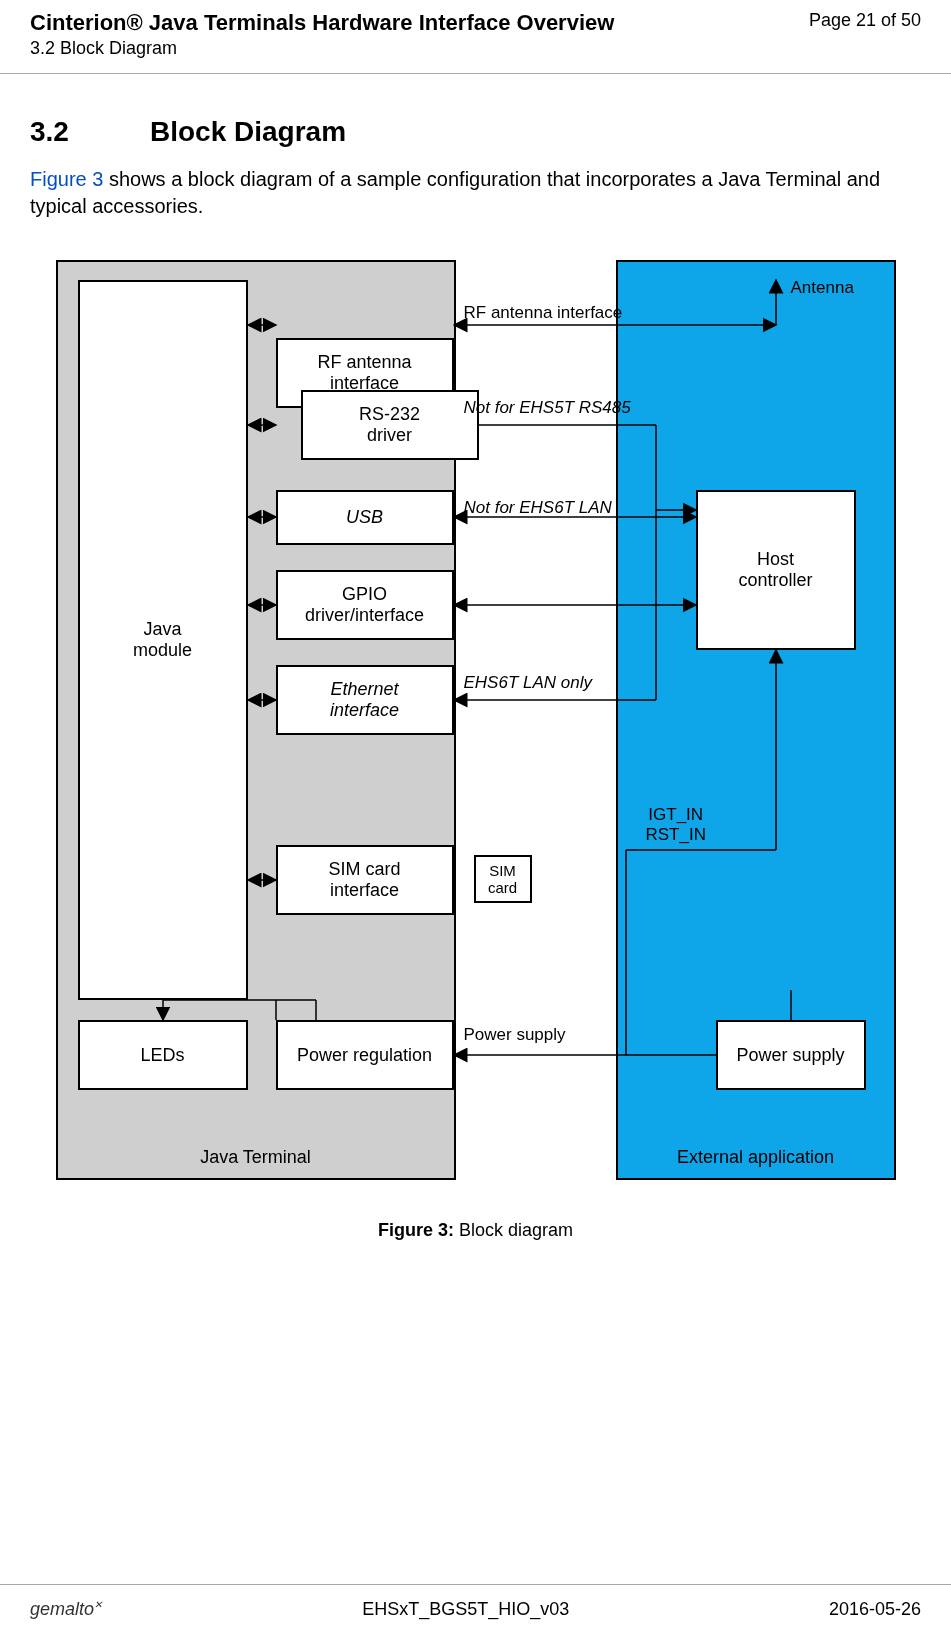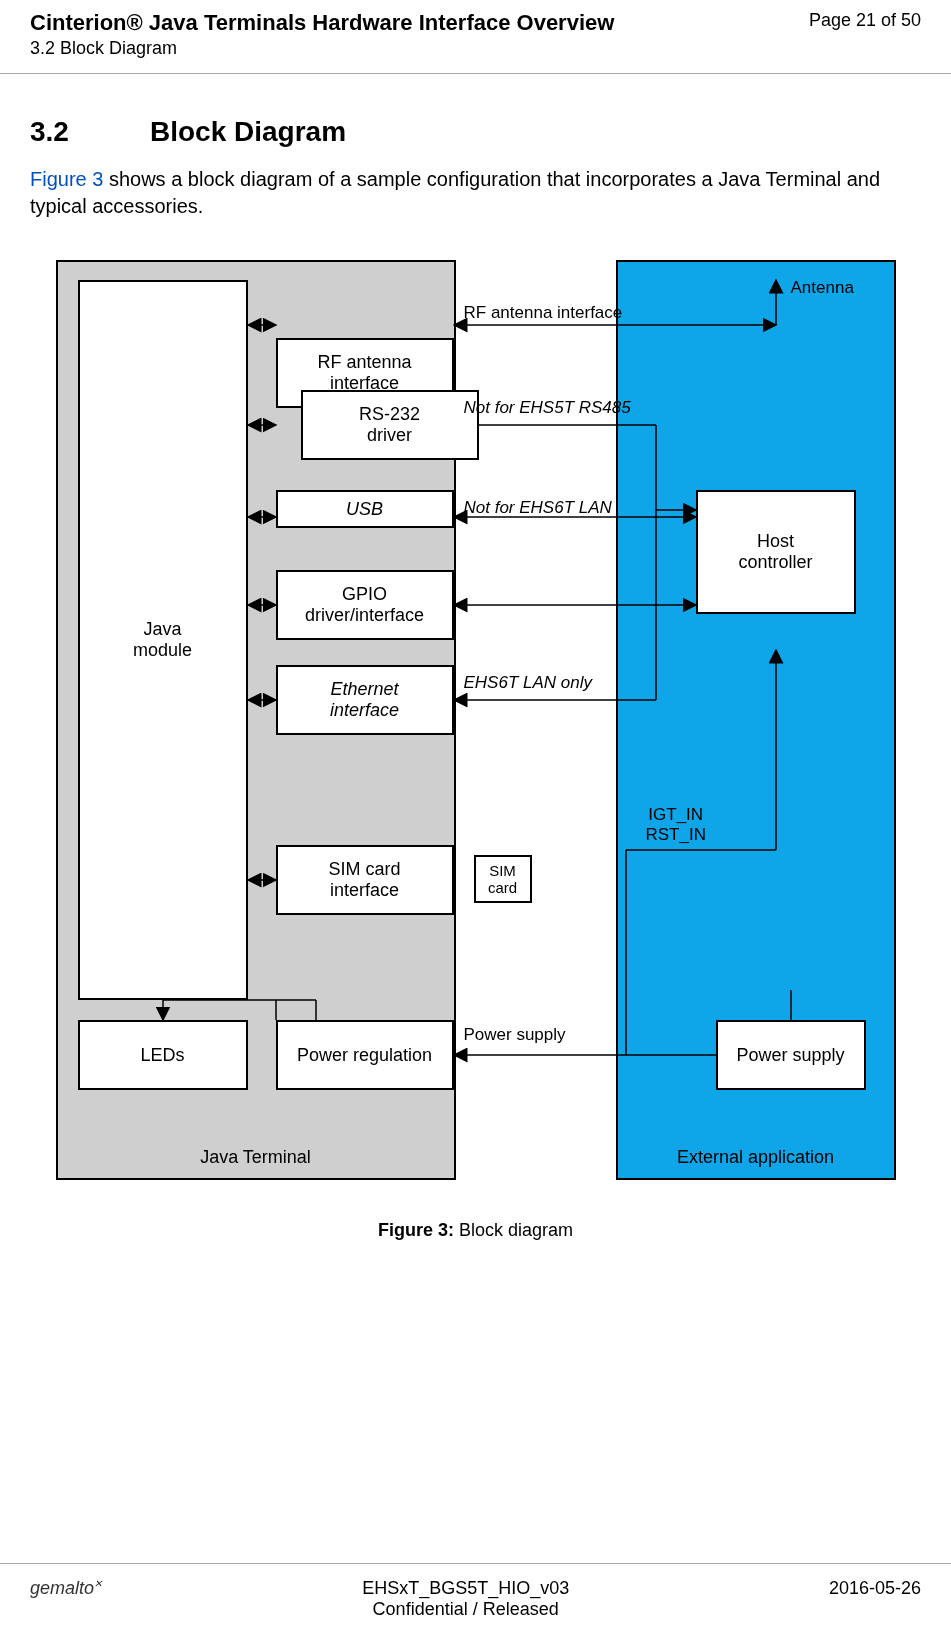--- a/index.html
+++ b/index.html
@@ -34,29 +34,29 @@
     margin: 0 auto;
   }
   .box { position: absolute; border: 2px solid #000; background: #fff; display: flex; align-items: center; justify-content: center; text-align: center; font-size: 18px; }
   .terminal-box { position: absolute; left: 0; top: 10px; width: 400px; height: 920px; background: #cfcfcf; border: 2px solid #000; }
   .ext-box { position: absolute; left: 560px; top: 10px; width: 280px; height: 920px; border: 2px solid #000; background: #0ea5e9; }
   .label-center-bottom { position: absolute; left: 0; right: 0; bottom: 10px; text-align: center; font-size: 18px; }
 
   .java-module { left: 22px; top: 30px; width: 170px; height: 720px; background: #fff; z-index: 2; }
   .rf-ant { left: 220px; top: 40px; width: 178px; height: 70px; z-index: 2; margin-top: 48px; }
   .rs232 { left: 220px; top: 140px; width: 178px; height: 70px; z-index: 2; margin-left: 25px; }
-  .usb { left: 220px; top: 240px; width: 178px; height: 38px; font-style: italic; z-index: 2; align-items: center; }
+  .usb { left: 220px; top: 240px; width: 178px; height: 55px; font-style: italic; z-index: 2; align-items: center; }
   .gpio { left: 220px; top: 320px; width: 178px; height: 70px; z-index: 2; justify-content: center; }
   .eth  { left: 220px; top: 415px; width: 178px; height: 70px; font-style: italic; z-index: 2; }
   .sim  { left: 220px; top: 595px; width: 178px; height: 70px; z-index: 2; }
   .simcard { left: 418px; top: 605px; width: 58px; height: 48px; font-size: 15px; z-index:2; }
   .pwrreg { left: 220px; top: 770px; width: 178px; height: 70px; z-index: 2; }
   .leds { left: 22px; top: 770px; width: 170px; height: 70px; z-index: 2; }
 
-  .hostctl { position: absolute; left: 640px; top: 240px; width: 160px; height: 124px; border: 2px solid #000; background: #fff; display:flex; align-items:center; justify-content:center; text-align:center; z-index:2; }
+  .hostctl { position: absolute; left: 640px; top: 240px; width: 160px; height: 160px; border: 2px solid #000; background: #fff; display:flex; align-items:center; justify-content:center; text-align:center; z-index:2; }
   .pwrsup  { position: absolute; left: 660px; top: 770px; width: 150px; height: 70px; border: 2px solid #000; background:#fff; display:flex; align-items:center; justify-content:center; z-index:2; }
 
   .conntext { position: absolute; font-size: 17px; z-index: 3; }
   .italic { font-style: italic; }
 
   svg.arrows { position: absolute; left:0; top:0; width: 840px; height: 950px; z-index: 1; }
 
   .figcap { text-align: center; font-size: 18px; margin-top: 20px; }
   .figcap b { font-weight: bold; }
 
@@ -198,16 +198,15 @@
 
   <div class="figcap">
     <b>Figure 3:</b><span>  Block diagram</span>
   </div>
 </div>
 
 <div class="footer">
   <div class="logo"><span>gemalto</span><sup>✕</sup></div>
   <div class="mid">
     <div>EHSxT_BGS5T_HIO_v03</div>
-    <div>Confidential / Released</div>
   </div>
   <div class="date">2016-05-26</div>
 </div>
 
 </body></html>

